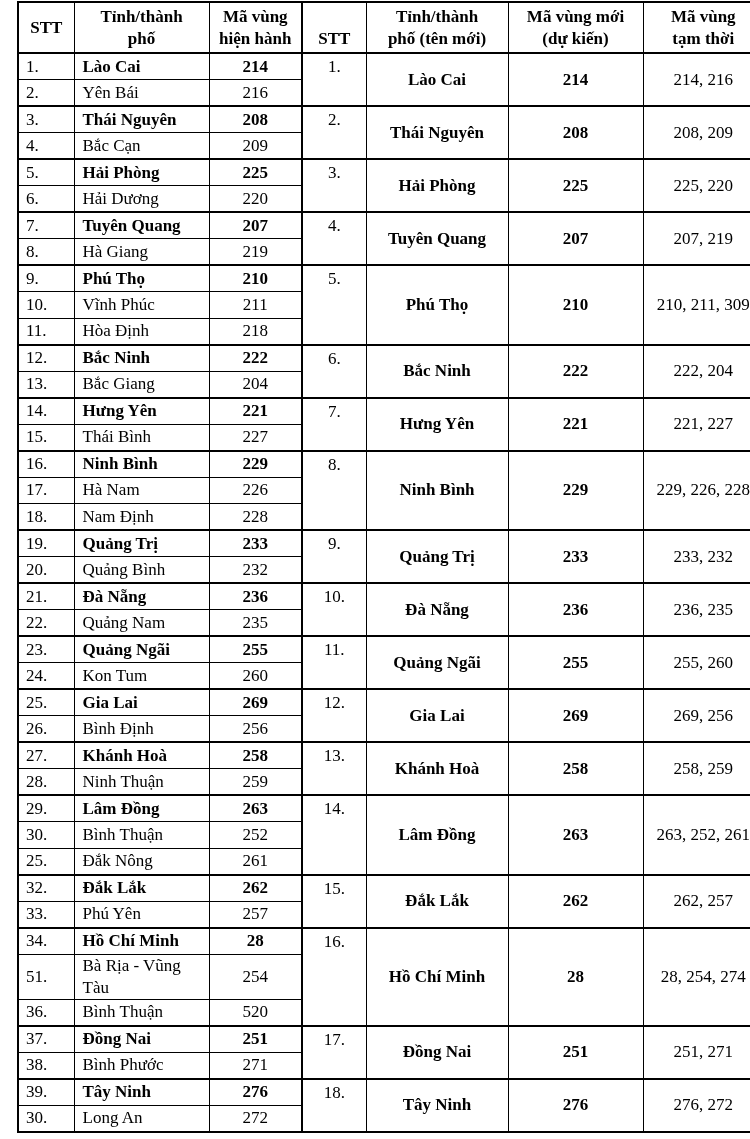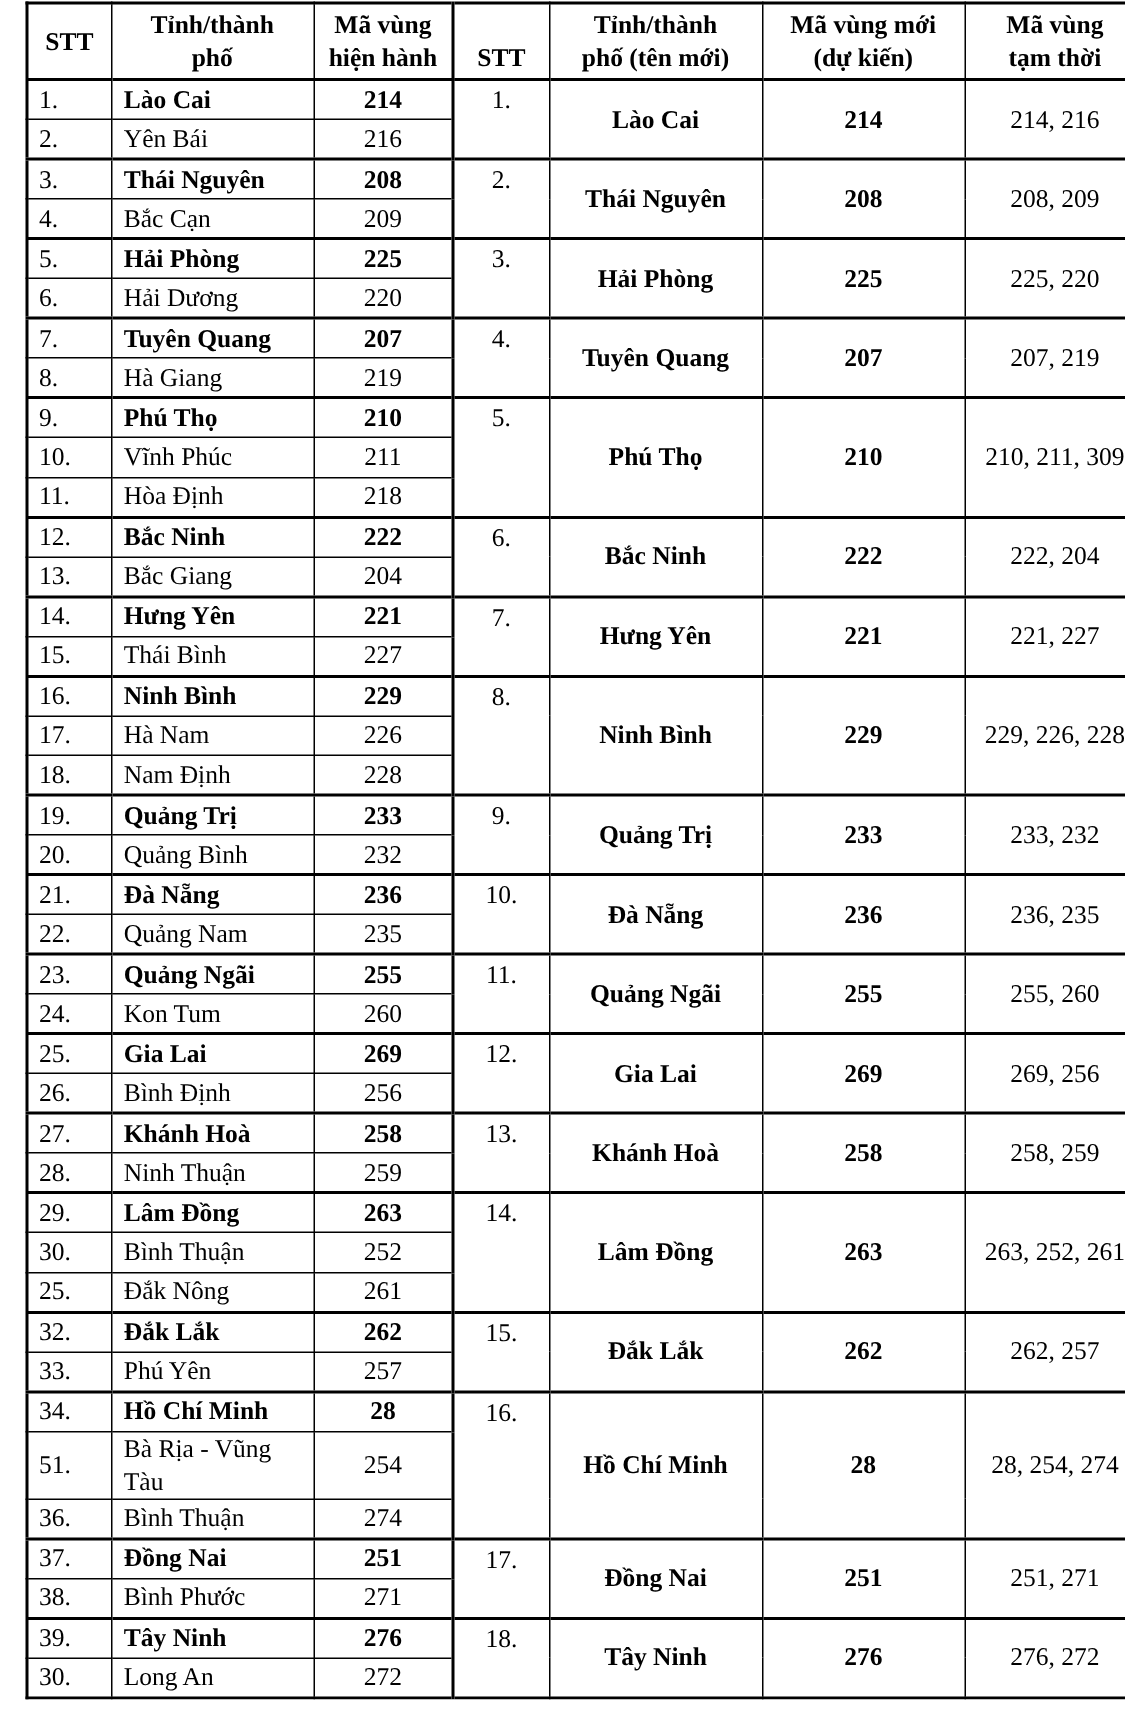--- a/index.html
+++ b/index.html
@@ -319,21 +319,21 @@
         <td class="temp-right" rowspan="3">28, 254, 274</td>
       </tr>
       <tr>
         <td class="stt-left">51.</td>
         <td class="prov-left">Bà Rịa - Vũng Tàu</td>
         <td class="code-left sep">254</td>
       </tr>
       <tr>
         <td class="stt-left">36.</td>
         <td class="prov-left">Bình Thuận</td>
-        <td class="code-left sep">274</td>
+        <td class="code-left sep">520</td>
       </tr>
       <tr class="group-start">
         <td class="stt-left">37.</td>
         <td class="prov-left lead">Đồng Nai</td>
         <td class="code-left sep lead">251</td>
         <td class="stt-right" rowspan="2">17.</td>
         <td class="prov-right" rowspan="2">Đồng Nai</td>
         <td class="code-right" rowspan="2">251</td>
         <td class="temp-right" rowspan="2">251, 271</td>
       </tr>

